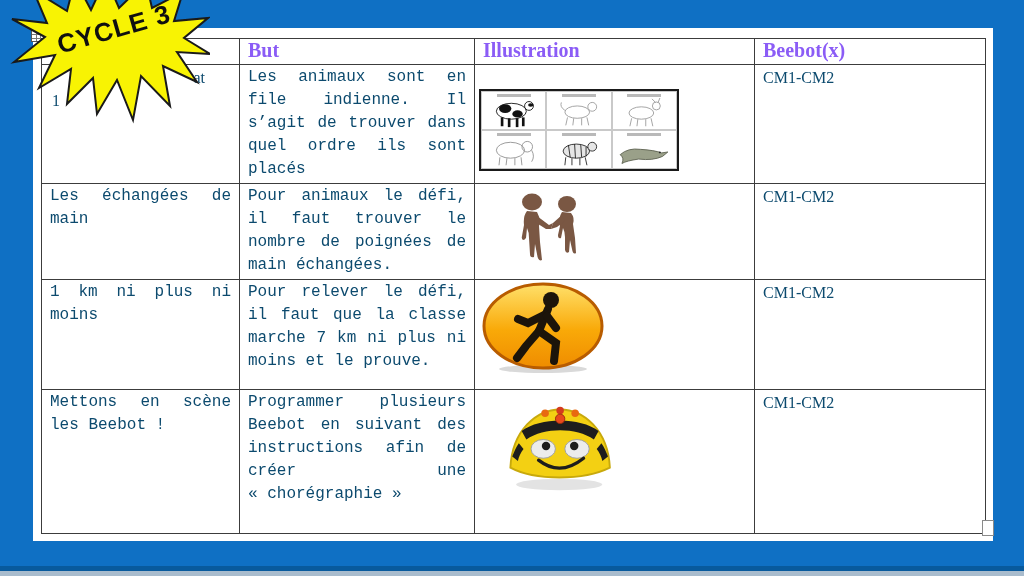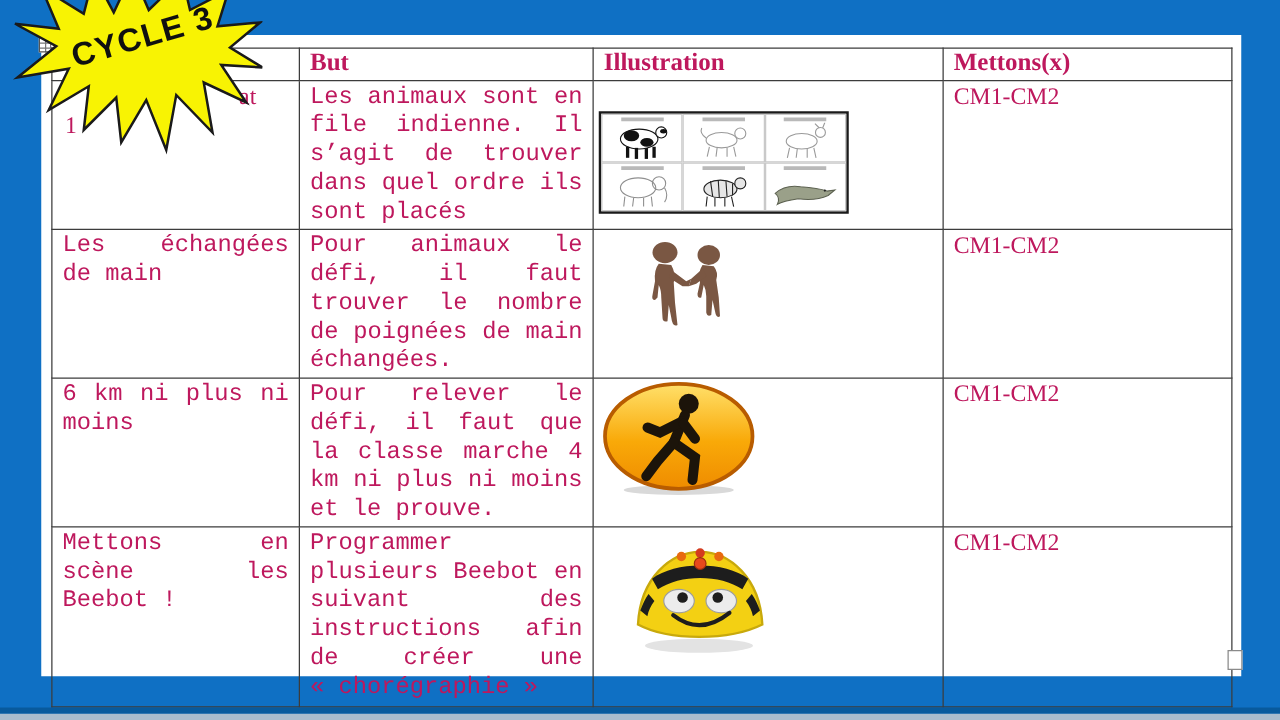--- a/index.html
+++ b/index.html
@@ -17,22 +17,22 @@
     border:1px solid #555;
     background:
       linear-gradient(#777,#777) 0 4px/13px 1px no-repeat,
       linear-gradient(#777,#777) 0 8px/13px 1px no-repeat,
       linear-gradient(#777,#777) 4px 0/1px 13px no-repeat,
       linear-gradient(#777,#777) 8px 0/1px 13px no-repeat, #fff; }
 
   table.act { position:absolute; left:8px; top:10px; width:944px; height:484px;
     border-collapse:collapse; table-layout:fixed; }
   table.act td, table.act th { border:1px solid #3c3c3c; vertical-align:top; overflow:hidden;
-    padding:1px 8px 2px 8px; font-size:19px; line-height:23px; color:#be185d; }
-  table.act th { text-align:left; color:#be185d; font-weight:bold; font-size:20px; height:24px;
+    padding:1px 8px 2px 8px; font-size:16px; line-height:23px; color:#0c4a6e; }
+  table.act th { text-align:left; color:#8b5cf6; font-weight:bold; font-size:20px; height:24px;
     padding-top:0; line-height:23px; }
   .c0 { width:198px; } .c1 { width:235px; } .c2 { width:280px; } .c3 { width:231px; }
   .r1 { height:118px; } .r2 { height:88px; } .r3 { height:110px; } .r4 { height:144px; }
   .just { text-align:justify;font-family:Liberation Mono, monospace; }
   .niveau { font-size:20px; }
 
   .frag1 { text-align:right; padding-right:26px; }
   .frag2 { text-align:left; padding-left:2px; }
 
   
@@ -78,21 +78,21 @@
           <col class="c0">
           <col class="c1">
           <col class="c2">
           <col class="c3">
         </colgroup>
       <tbody>
           <tr>
         <th></th>
         <th>But</th>
         <th>Illustration</th>
-        <th>Mettons(x)</th>
+        <th>Beebot(x)</th>
       </tr>
 
       <tr class="r1">
         <td>
           <div class="frag1">at</div>
           <div class="frag2">1</div>
         </td>
         <td class="just">Les animaux sont en file indienne. Il s’agit de trouver dans quel ordre ils sont placés</td>
         <td class="cellpad-ill">
           <div class="animal-box">
@@ -167,22 +167,22 @@
               <ellipse cx="52" cy="12" rx="9" ry="8"></ellipse>
               <path d="M47 20 Q43 26 45 34 L43 43 Q43 47 46 46 L48 36 Q50 40 50 45 L50 58 Q51 62 54 60 L55 48 L57 57 Q58 63 61 61 L60 46 L58 32 Q60 26 56 21 Z"></path>
               <path d="M47 23 L38 31 L36 37 L42 35 L50 29 Z"></path>
             </g>
           </svg>
         </td>
         <td class="niveau">CM1-CM2</td>
       </tr>
 
       <tr class="r3">
-        <td class="just">6 km ni plus ni moins</td>
-        <td class="just">Pour relever le défi, il faut que la classe marche 4 km ni plus ni moins et le prouve.</td>
+        <td class="just">1 km ni plus ni moins</td>
+        <td class="just">Pour relever le défi, il faut que la classe marche 7 km ni plus ni moins et le prouve.</td>
         <td class="cellpad-ill">
           <svg class="walkbadge" viewBox="0 0 128 92">
             <defs>
               <linearGradient id="og" x1="0" y1="0" x2="0" y2="1">
                 <stop offset="0" stop-color="#ffe06a"></stop>
                     <stop offset="0.55" stop-color="#f9a908"></stop>
                     <stop offset="1" stop-color="#ef8c00"></stop>
               </linearGradient>
             </defs>
             <ellipse cx="62" cy="87" rx="44" ry="4" fill="#d9d9d9"></ellipse>

